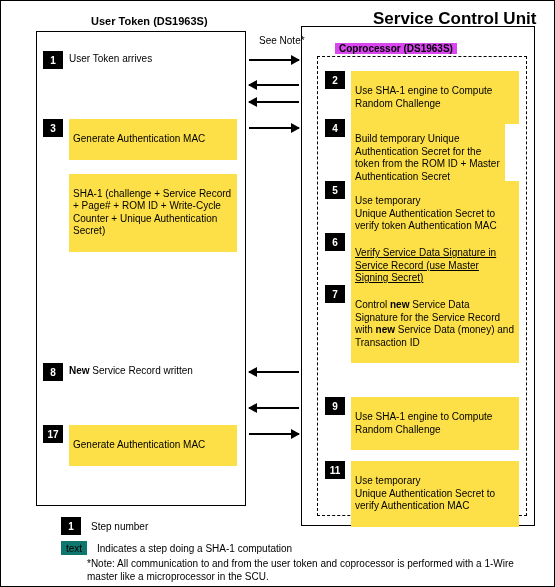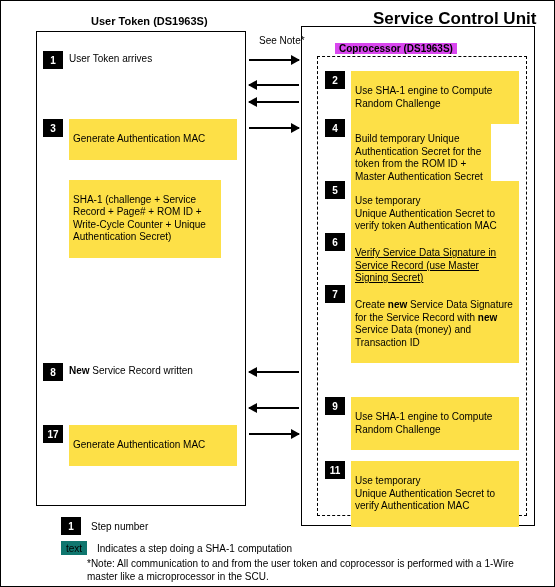--- a/index.html
+++ b/index.html
@@ -45,21 +45,21 @@
 
   <div class="step step-plain" style="left:42px;top:50px;width:195px;">
     <div class="stepnum">1</div>
     <div class="stepbody">User Token arrives</div>
   </div>
 
   <div class="step" style="left:42px;top:118px;width:195px;">
     <div class="stepnum">3</div>
     <div>
       <div class="stepbody sha" style="width:168px;">Generate Authentication MAC</div>
-      <div class="stepbody sha" style="width:152px;margin-top:20px;">SHA-1 (challenge + Service Record + Page# + ROM ID + Write-Cycle Counter + Unique Authentication Secret)</div>
+      <div class="stepbody sha" style="width:168px;margin-top:14px;">SHA-1 (challenge + Service Record + Page# + ROM ID + Write-Cycle Counter + Unique Authentication Secret)</div>
     </div>
   </div>
 
   <div class="step step-plain" style="left:42px;top:362px;width:195px;">
     <div class="stepnum">8</div>
     <div class="stepbody">
       <span class="bold">New</span><span> Service Record written</span>
     </div>
   </div>
 
@@ -68,38 +68,38 @@
     <div class="stepbody sha" style="width:168px;">Generate Authentication MAC</div>
   </div>
 
   <div class="step" style="left:324px;top:70px;width:196px;">
     <div class="stepnum">2</div>
     <div class="stepbody sha" style="width:168px;">Use SHA-1 engine to Compute Random Challenge</div>
   </div>
 
   <div class="step" style="left:324px;top:118px;width:196px;">
     <div class="stepnum">4</div>
-    <div class="stepbody sha" style="width:140px;">Build temporary Unique Authentication Secret for the token from the ROM ID  + Master Authentication Secret</div>
+    <div class="stepbody sha" style="width:154px;">Build temporary Unique Authentication Secret for the token from the ROM ID  + Master Authentication Secret</div>
   </div>
 
   <div class="step" style="left:324px;top:180px;width:196px;">
     <div class="stepnum">5</div>
     <div class="stepbody sha" style="width:168px;white-space:pre-line;">Use temporary
 Unique Authentication Secret to verify token Authentication MAC</div>
   </div>
 
   <div class="step" style="left:324px;top:232px;width:196px;">
     <div class="stepnum">6</div>
     <div class="stepbody sha" style="width:168px;text-decoration:underline;">Verify Service Data Signature in Service Record (use Master Signing Secret)</div>
   </div>
 
   <div class="step" style="left:324px;top:284px;width:196px;">
     <div class="stepnum">7</div>
     <div class="stepbody sha" style="width:168px;">
-      <span>Create </span><span class="bold">new</span><span> Service Data Signature for the Service Record with </span><span class="bold">new</span><span> Service Data (money) and Transaction ID</span>
+      <span>Control </span><span class="bold">new</span><span> Service Data Signature for the Service Record with </span><span class="bold">new</span><span> Service Data (money) and Transaction ID</span>
     </div>
   </div>
 
   <div class="step" style="left:324px;top:396px;width:196px;">
     <div class="stepnum">9</div>
     <div class="stepbody sha" style="width:168px;">Use SHA-1 engine to Compute Random Challenge</div>
   </div>
 
   <div class="step" style="left:324px;top:460px;width:196px;">
     <div class="stepnum">11</div>

